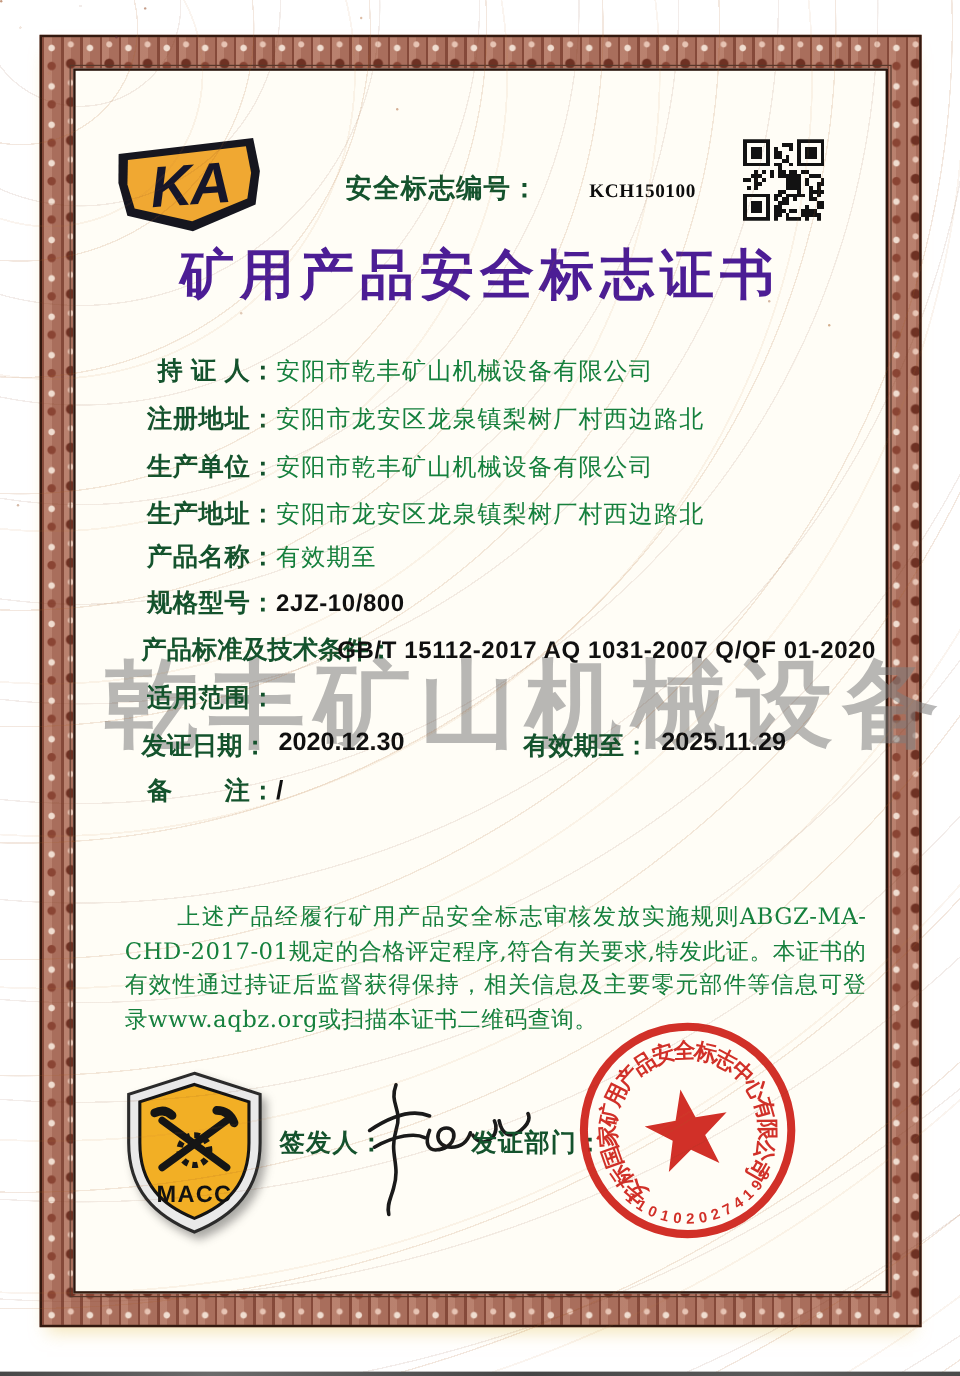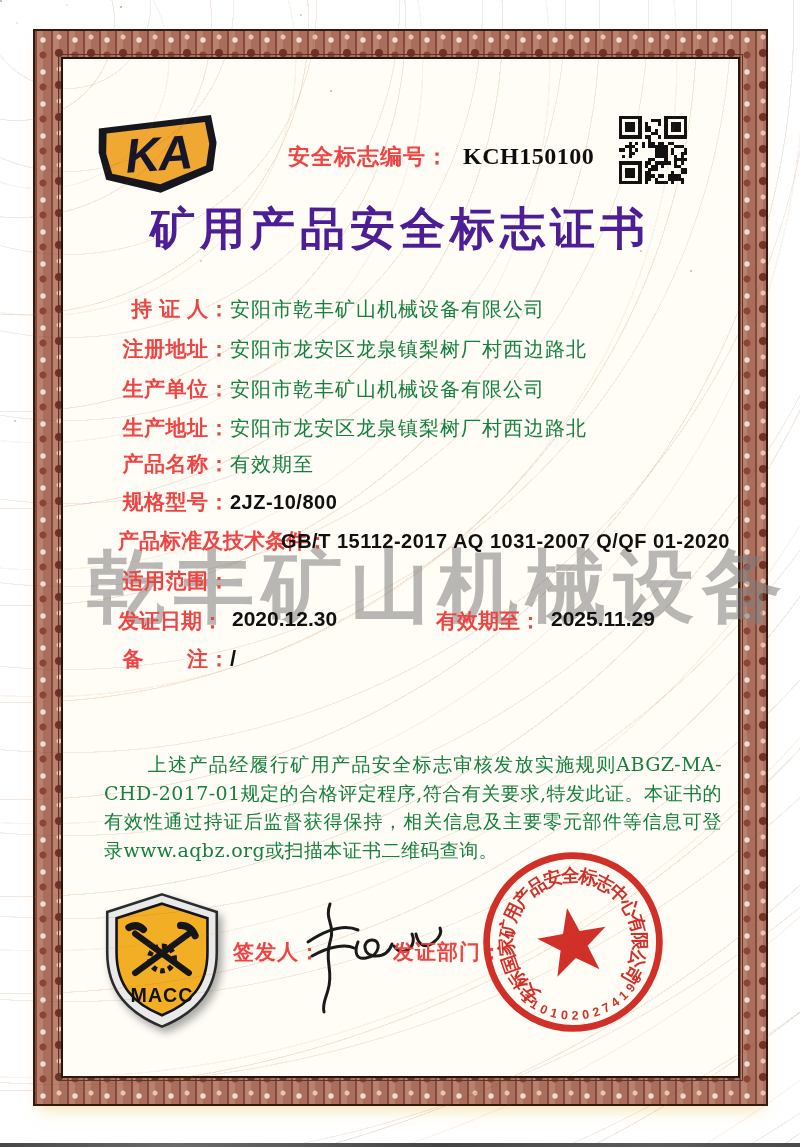--- a/index.html
+++ b/index.html
@@ -40,28 +40,28 @@
   .speckles{position:absolute;left:0;top:0;width:2px;height:2px;border-radius:50%;
     background:rgba(150,70,20,.55);z-index:6;pointer-events:none;
     box-shadow:120px 6px 0 rgba(140,60,20,.5),96px 30px 0 rgba(90,40,60,.45),300px 14px 0 rgba(170,90,30,.4),
       330px 90px 0 rgba(160,80,30,.45),640px 250px 0 rgba(150,80,40,.4),690px 270px 0 rgba(170,100,40,.5),
       14px 420px 0 rgba(150,80,30,.4),760px 120px 0 rgba(150,90,40,.35),420px 300px 0 rgba(120,60,30,.3),
       200px 260px 0 rgba(150,80,30,.3),740px 620px 0 rgba(150,80,30,.35),60px 700px 0 rgba(140,70,30,.3);}
   .scan-edge{position:absolute;left:0;right:0;bottom:0;height:4px;z-index:7;
     background:linear-gradient(90deg,#474747,#6b6b6b 22%,#454545 55%,#5c5c5c 82%,#4a4a4a);}
 
   .abs{position:absolute;z-index:2;}
-  .hei{font-family:"Liberation Sans",sans-serif;font-weight:bold;color:#ef4444;}
+  .hei{font-family:"Liberation Sans",sans-serif;font-weight:bold;color:#14532d;}
   .kai{font-family:"DejaVu Serif",serif;font-weight:400;color:#15803d;}
   .latin{font-family:"Liberation Sans",sans-serif;font-weight:bold;color:#101010;}
 
   .ka-badge{left:97px;top:109px;width:122px;height:88px;transform:rotate(-4deg);}
   .certno{left:288px;top:142px;display:flex;align-items:baseline;gap:14px;}
   .certno .lbl{font-size:22px;letter-spacing:1px;}
-  .certno .val{font-family:"Liberation Serif",serif;font-weight:bold;font-size:24px;letter-spacing:.5px;color:#0d0d0d;}
+  .certno .val{font-family:"Liberation Serif",serif;font-weight:bold;font-size:16px;letter-spacing:.5px;color:#0d0d0d;margin-left:28px;}
   .qr{left:619px;top:116px;width:68px;height:68px;}
   .title{left:0;right:0;top:199px;text-align:center;font-size:45px;font-weight:900;
     letter-spacing:5px;color:#4c1d95;}
 
   .row{left:118px;right:70px;display:flex;align-items:baseline;text-align:right;}
   .flabel{font-size:21px;min-width:112px;letter-spacing:.5px;white-space:nowrap;}
   .fvalue{font-size:20px;letter-spacing:1px;white-space:nowrap;}
   .fvalue.latin{font-size:20px;letter-spacing:.5px;}
   .row.long .flabel{min-width:0;margin-right:14px;letter-spacing:0;}
   .vlabel{font-size:21px;}

